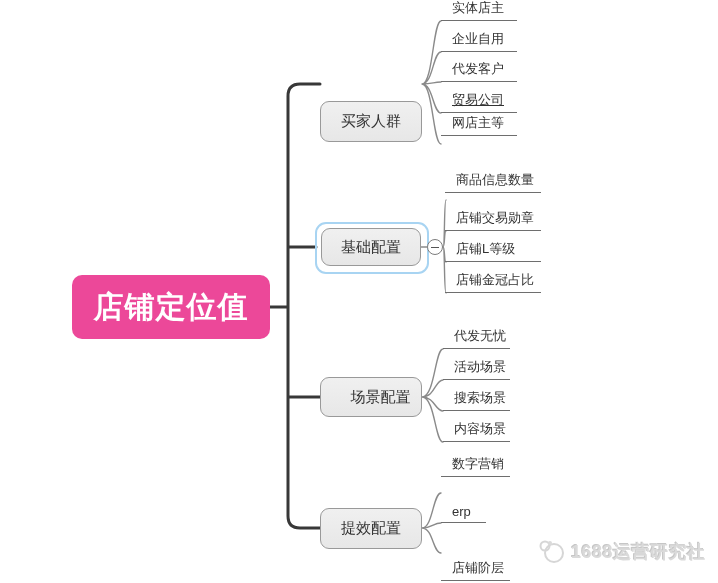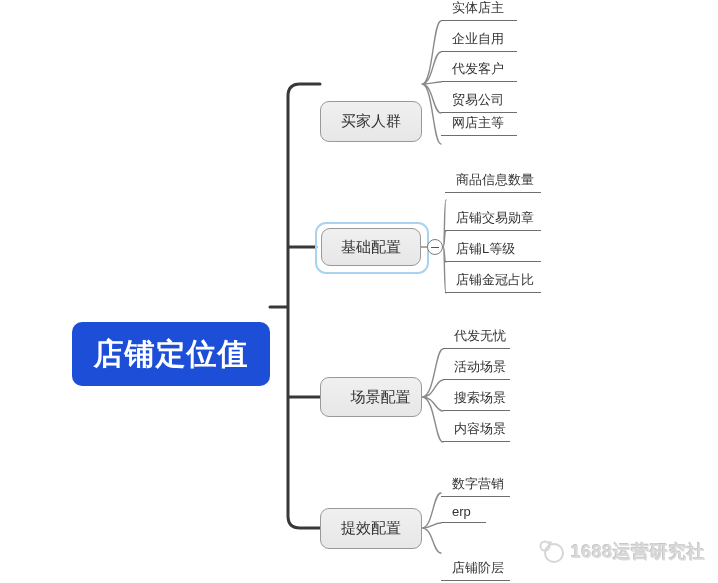--- a/index.html
+++ b/index.html
@@ -5,23 +5,23 @@
   html,body{margin:0;padding:0;background:#fff;}
   .canvas{
     position:relative;width:718px;height:583px;background:#ffffff;
     font-family:"Liberation Sans","DejaVu Sans",sans-serif;overflow:hidden;
   }
   .wires{position:absolute;left:0;top:0;pointer-events:none;}
   .trunk{stroke:#383838;stroke-width:3;fill:none;stroke-linecap:round;}
   .fan{stroke:#8a8a8a;stroke-width:1.4;fill:none;stroke-linecap:round;}
   .root-node{
     position:absolute;left:72px;top:275px;width:198px;height:64px;
-    background:#1d4ed8;border-radius:10px;color:#ffffff;
+    background:#ec4899;border-radius:10px;color:#ffffff;
     display:flex;align-items:center;justify-content:center;
-    font-size:30px;font-weight:bold;letter-spacing:1px;cursor:pointer;margin-top:47px;
+    font-size:30px;font-weight:bold;letter-spacing:1px;cursor:pointer;
   }
   .branch-node{
     position:absolute;width:102px;height:41px;
     background:linear-gradient(#f0f0f0,#e7e7e7);
     border:1px solid #999999;border-radius:9px;
     display:flex;align-items:center;justify-content:center;
     font-size:15px;color:#333333;box-sizing:border-box;cursor:pointer;
   }
   .b-buyers{left:320px;top:64px;margin-top:37px;}
   .b-basic{left:321px;top:228px;height:38px;width:100px;}
@@ -97,34 +97,34 @@
     <span class="minus-line"></span>
   </div>
 
   <div class="branch-node b-scene">场景配置</div>
 
   <div class="branch-node b-eff">提效配置</div>
 
   <div class="leaf" style="left:441px;top:0px;width:76px;">实体店主</div>
   <div class="leaf" style="left:441px;top:31px;width:76px;">企业自用</div>
   <div class="leaf" style="left:441px;top:61px;width:76px;">代发客户</div>
-  <div class="leaf" style="left:441px;top:92px;width:76px;">贸易公司</div>
+  <div class="leaf" style="left:441px;top:92px;width:76px;text-decoration:underline;">贸易公司</div>
   <div class="leaf" style="left:441px;top:115px;width:76px;">网店主等</div>
 
   <div class="leaf" style="left:445px;top:172px;width:96px;">商品信息数量</div>
   <div class="leaf" style="left:445px;top:210px;width:96px;">店铺交易勋章</div>
   <div class="leaf" style="left:445px;top:241px;width:96px;">店铺L等级</div>
   <div class="leaf" style="left:445px;top:272px;width:96px;">店铺金冠占比</div>
 
   <div class="leaf" style="left:443px;top:328px;width:67px;">代发无忧</div>
   <div class="leaf" style="left:443px;top:359px;width:67px;">活动场景</div>
   <div class="leaf" style="left:443px;top:390px;width:67px;">搜索场景</div>
   <div class="leaf" style="left:443px;top:421px;width:67px;">内容场景</div>
 
-  <div class="leaf" style="left:441px;top:476px;width:69px;text-align:center;">数字营销</div>
+  <div class="leaf" style="left:441px;top:456px;width:69px;text-align:center;">数字营销</div>
   <div class="leaf" style="left:441px;top:502px;width:45px;">erp</div>
   <div class="leaf" style="left:441px;top:560px;width:69px;">店铺阶层</div>
 
   <div class="watermark">
     <svg width="27" height="26" viewBox="0 0 27 26">
       <circle cx="16" cy="14" r="9" fill="none" stroke="#d6d6d6" stroke-width="2"></circle>
       <circle cx="7" cy="7" r="4.5" fill="none" stroke="#d6d6d6" stroke-width="2"></circle>
       <circle cx="12" cy="4" r="2" fill="#dadada"></circle>
     </svg>
     <span class="wm-text">1688运营研究社</span>

